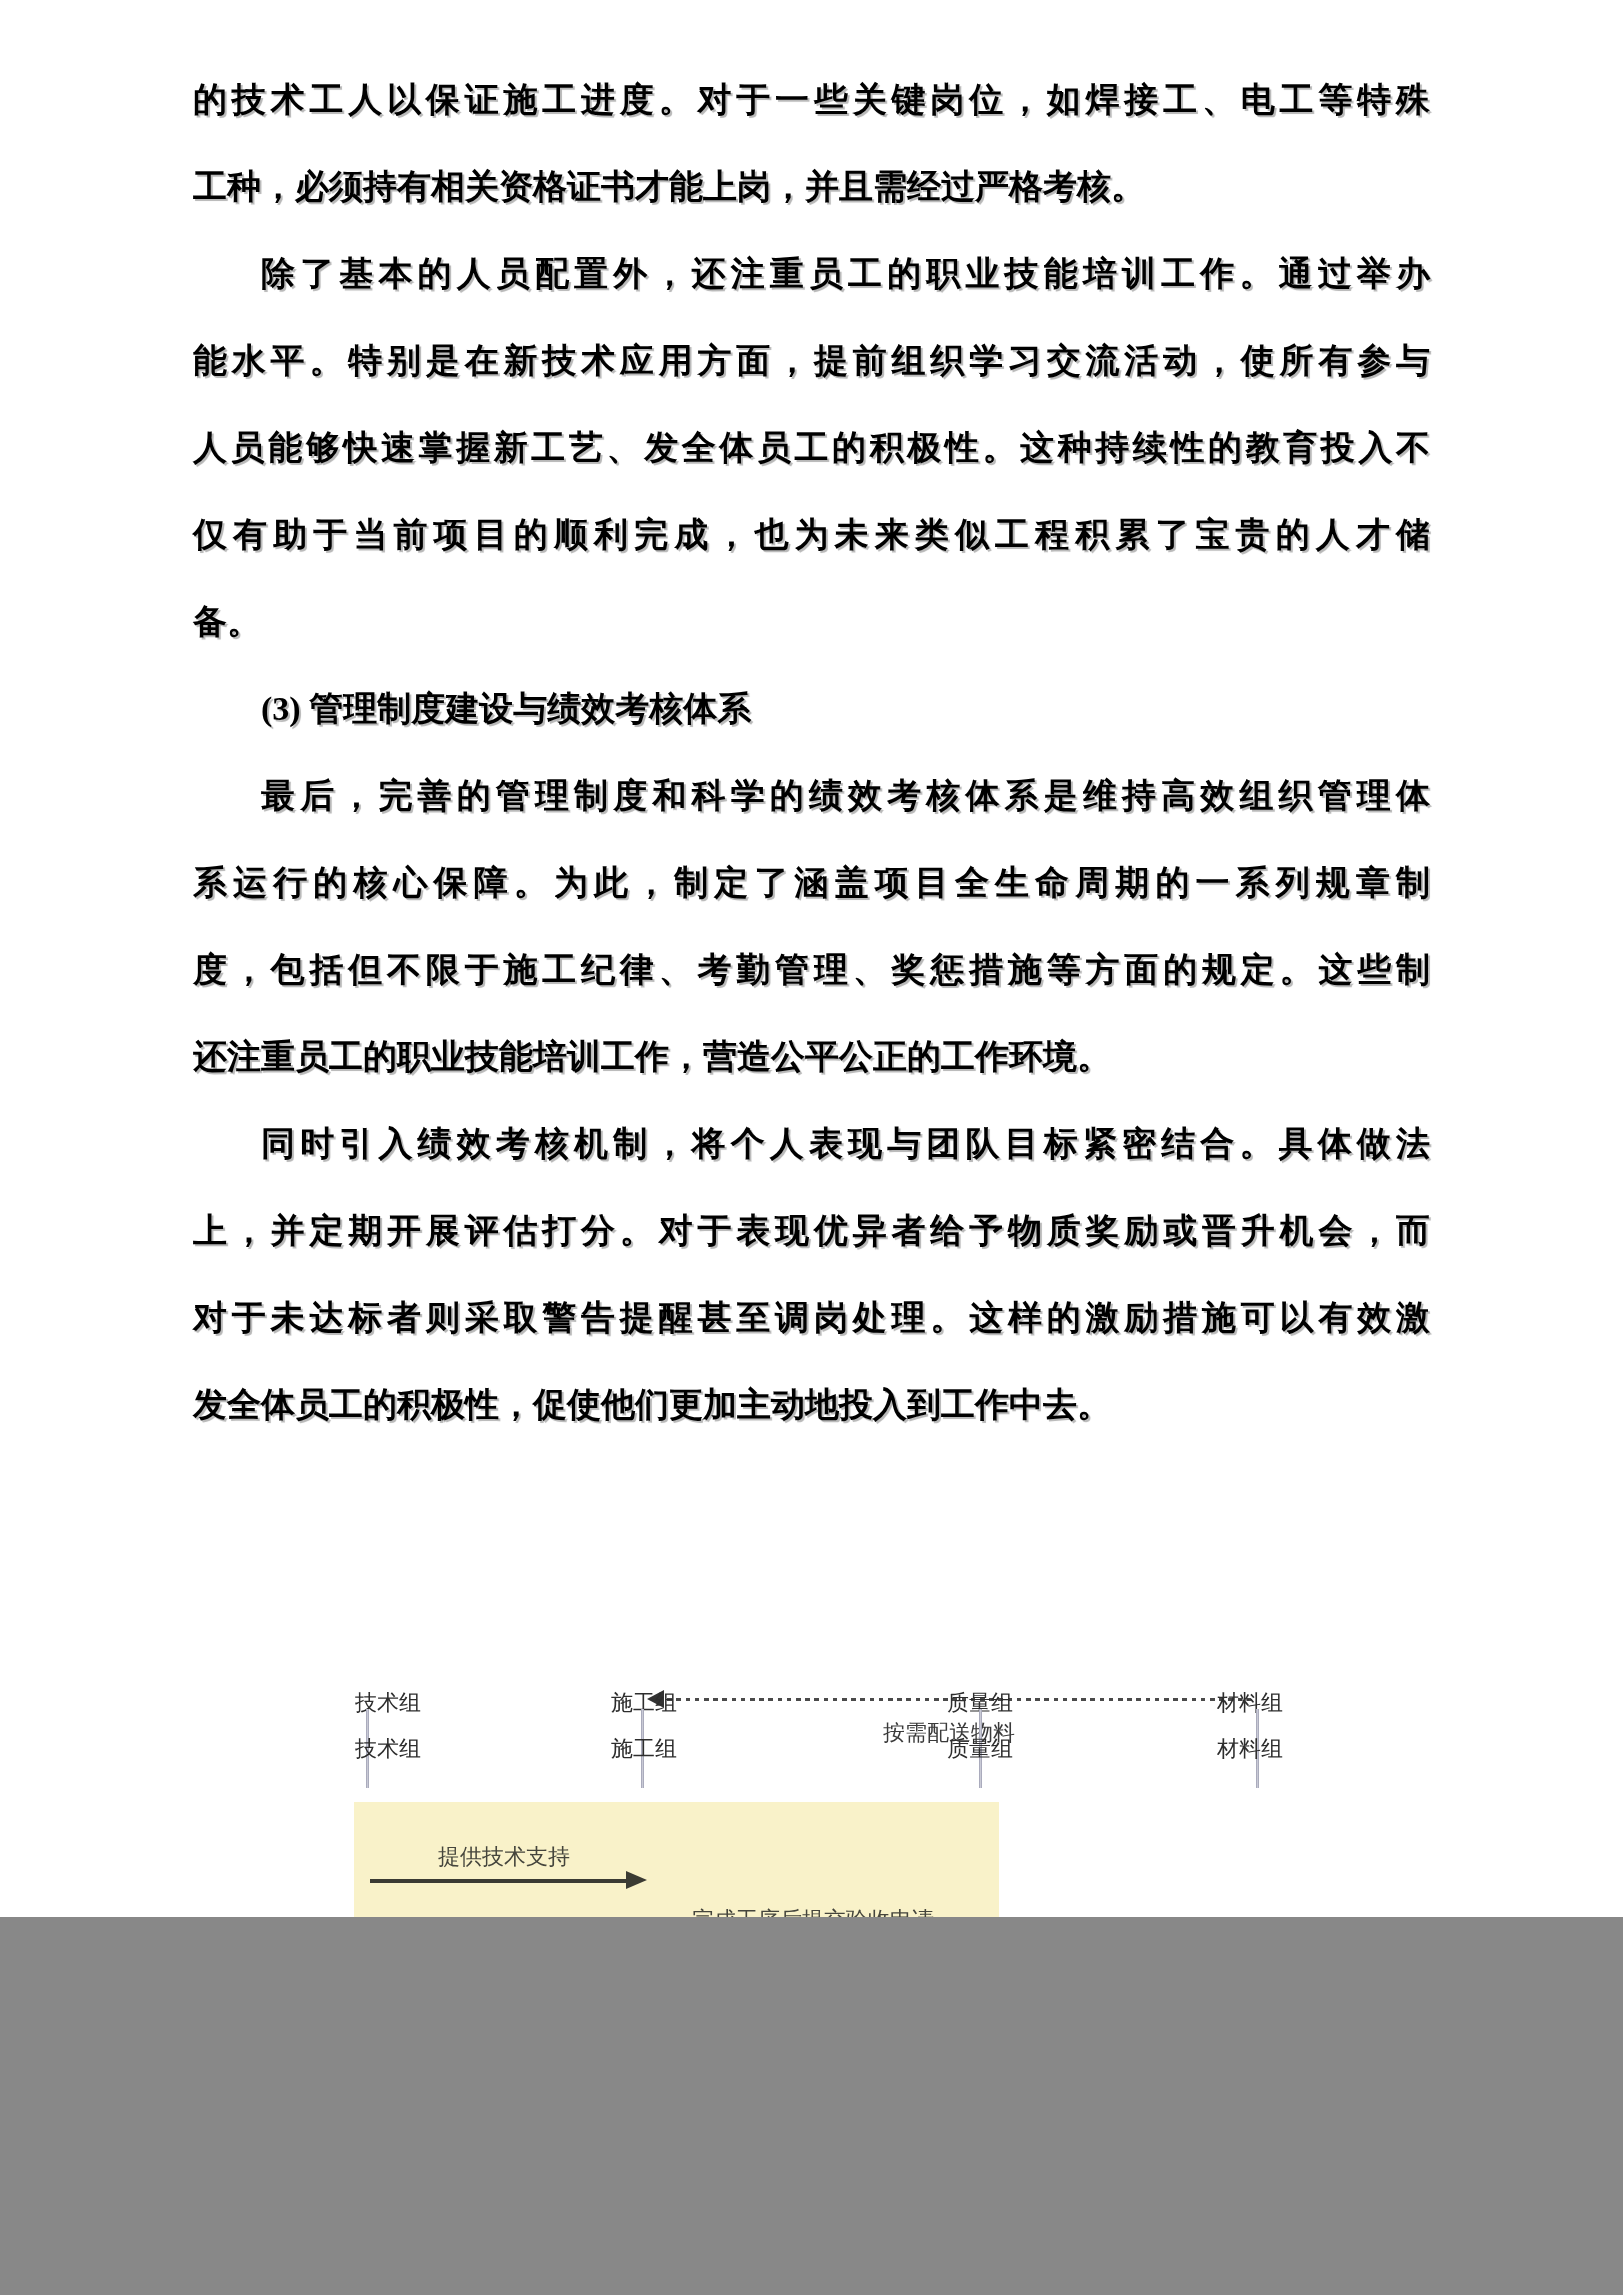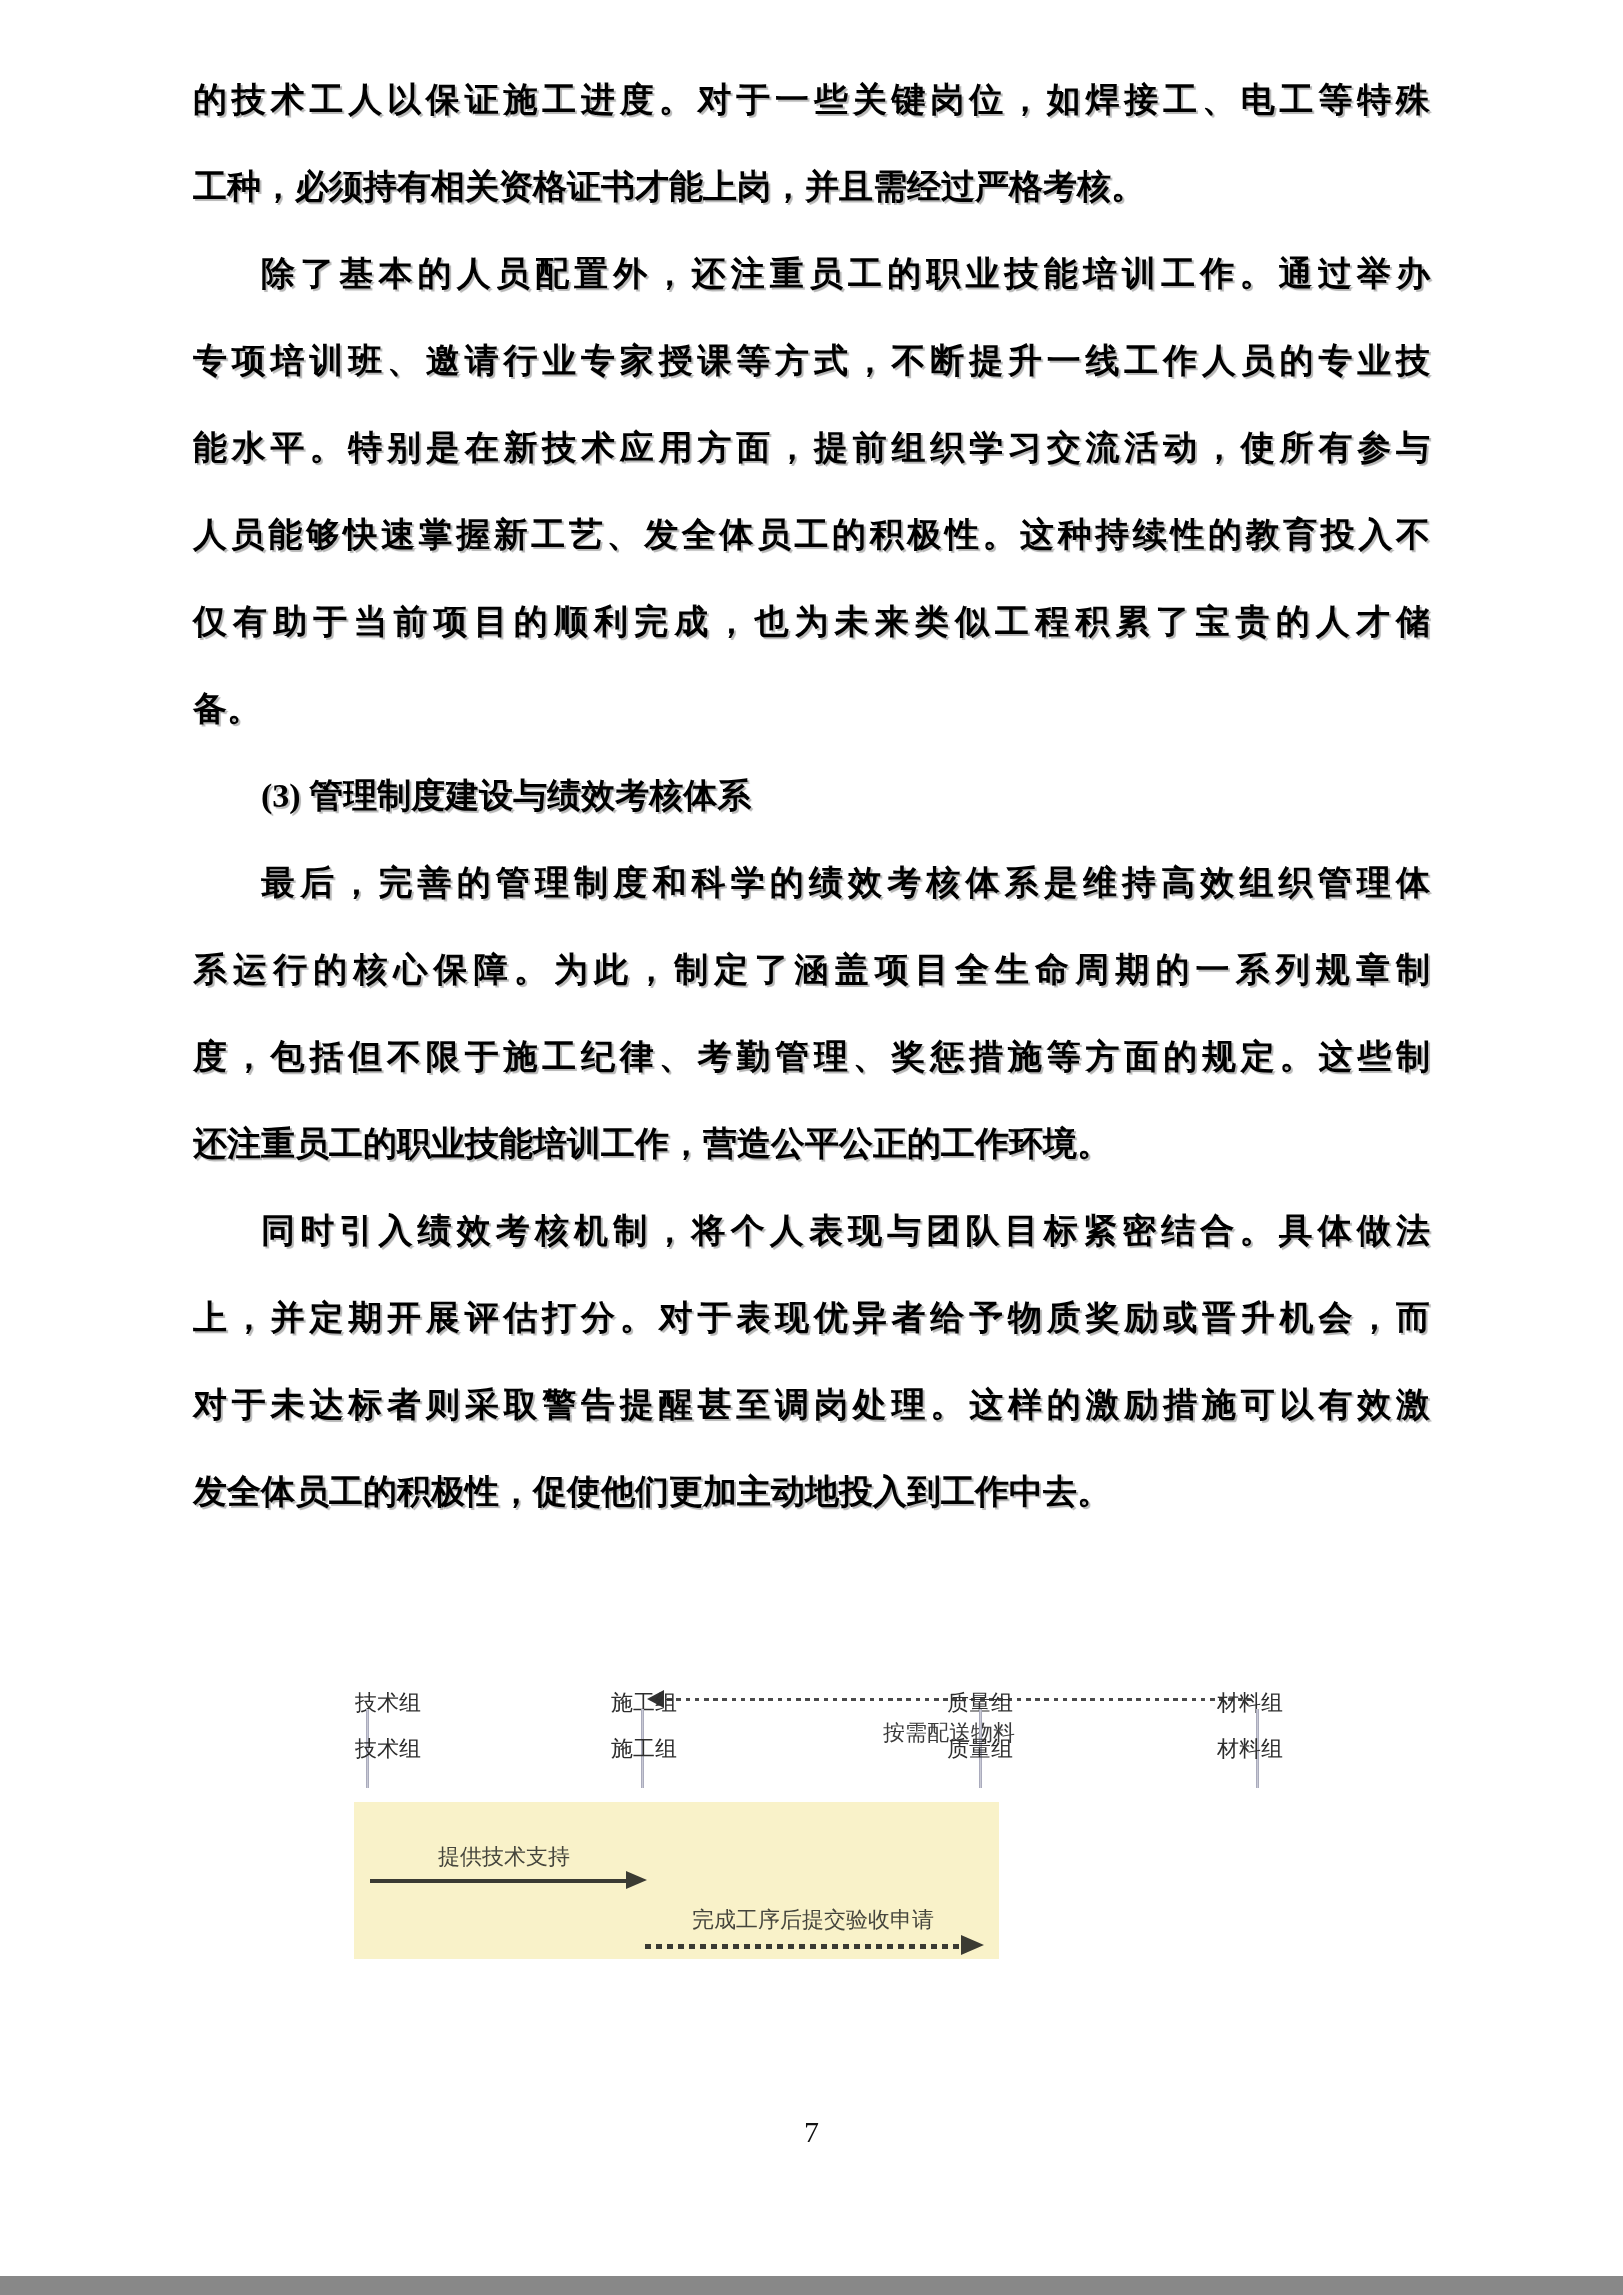--- a/index.html
+++ b/index.html
@@ -1,19 +1,19 @@
 <!DOCTYPE html>
 <html style="font-size:10.5px"><head>
 <meta charset="utf-8">
 <style>
   * { margin:0; padding:0; box-sizing:border-box; }
   html,body { background:#888; }
   .page {
     position:relative;
-    width:1623px; height:2276px;
+    width:1623px; height:1917px;
     background:#ffffff;
     overflow:hidden;
     font-family:"Liberation Serif","DejaVu Serif",serif;
   }
 
   
   .text-block {
     position:absolute;
     left:193px; top:56px;
     width:1237px;
@@ -124,21 +124,20 @@
 </style>
 </head>
 <body>
 
 <div class="page">
 
   <div class="text-block">
     <div class="ln">的技术工人以保证施工进度。对于一些关键岗位，如焊接工、电工等特殊</div>
     <div class="ln last">工种，必须持有相关资格证书才能上岗，并且需经过严格考核。</div>
     <div class="ln indent">除了基本的人员配置外，还注重员工的职业技能培训工作。通过举办</div>
-    <div class="ln">专项培训班、邀请行业专家授课等方式，不断提升一线工作人员的专业技</div>
     <div class="ln">能水平。特别是在新技术应用方面，提前组织学习交流活动，使所有参与</div>
     <div class="ln">人员能够快速掌握新工艺、发全体员工的积极性。这种持续性的教育投入不</div>
     <div class="ln">仅有助于当前项目的顺利完成，也为未来类似工程积累了宝贵的人才储</div>
     <div class="ln last">备。</div>
     <div class="ln last indent">(3) 管理制度建设与绩效考核体系</div>
     <div class="ln indent">最后，完善的管理制度和科学的绩效考核体系是维持高效组织管理体</div>
     <div class="ln">系运行的核心保障。为此，制定了涵盖项目全生命周期的一系列规章制</div>
     <div class="ln">度，包括但不限于施工纪律、考勤管理、奖惩措施等方面的规定。这些制</div>
     <div class="ln last">还注重员工的职业技能培训工作，营造公平公正的工作环境。</div>
     <div class="ln indent">同时引入绩效考核机制，将个人表现与团队目标紧密结合。具体做法</div>

